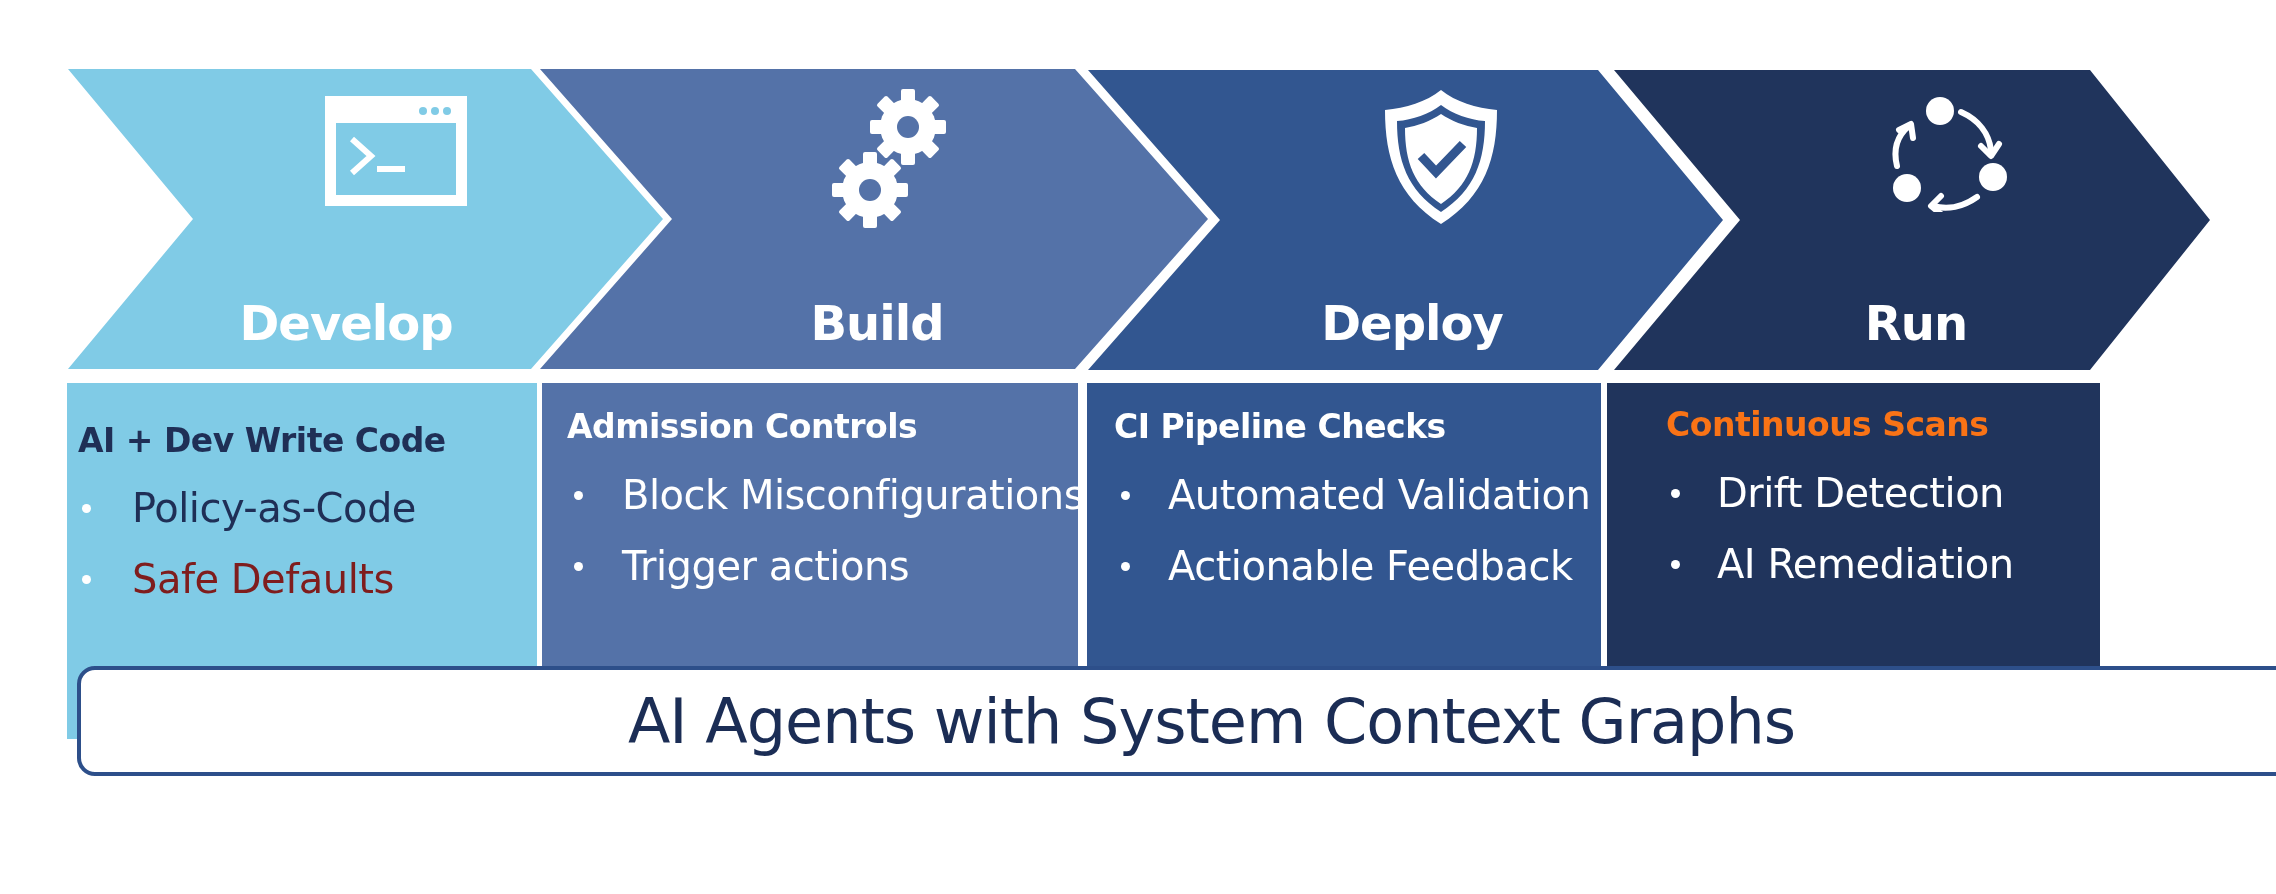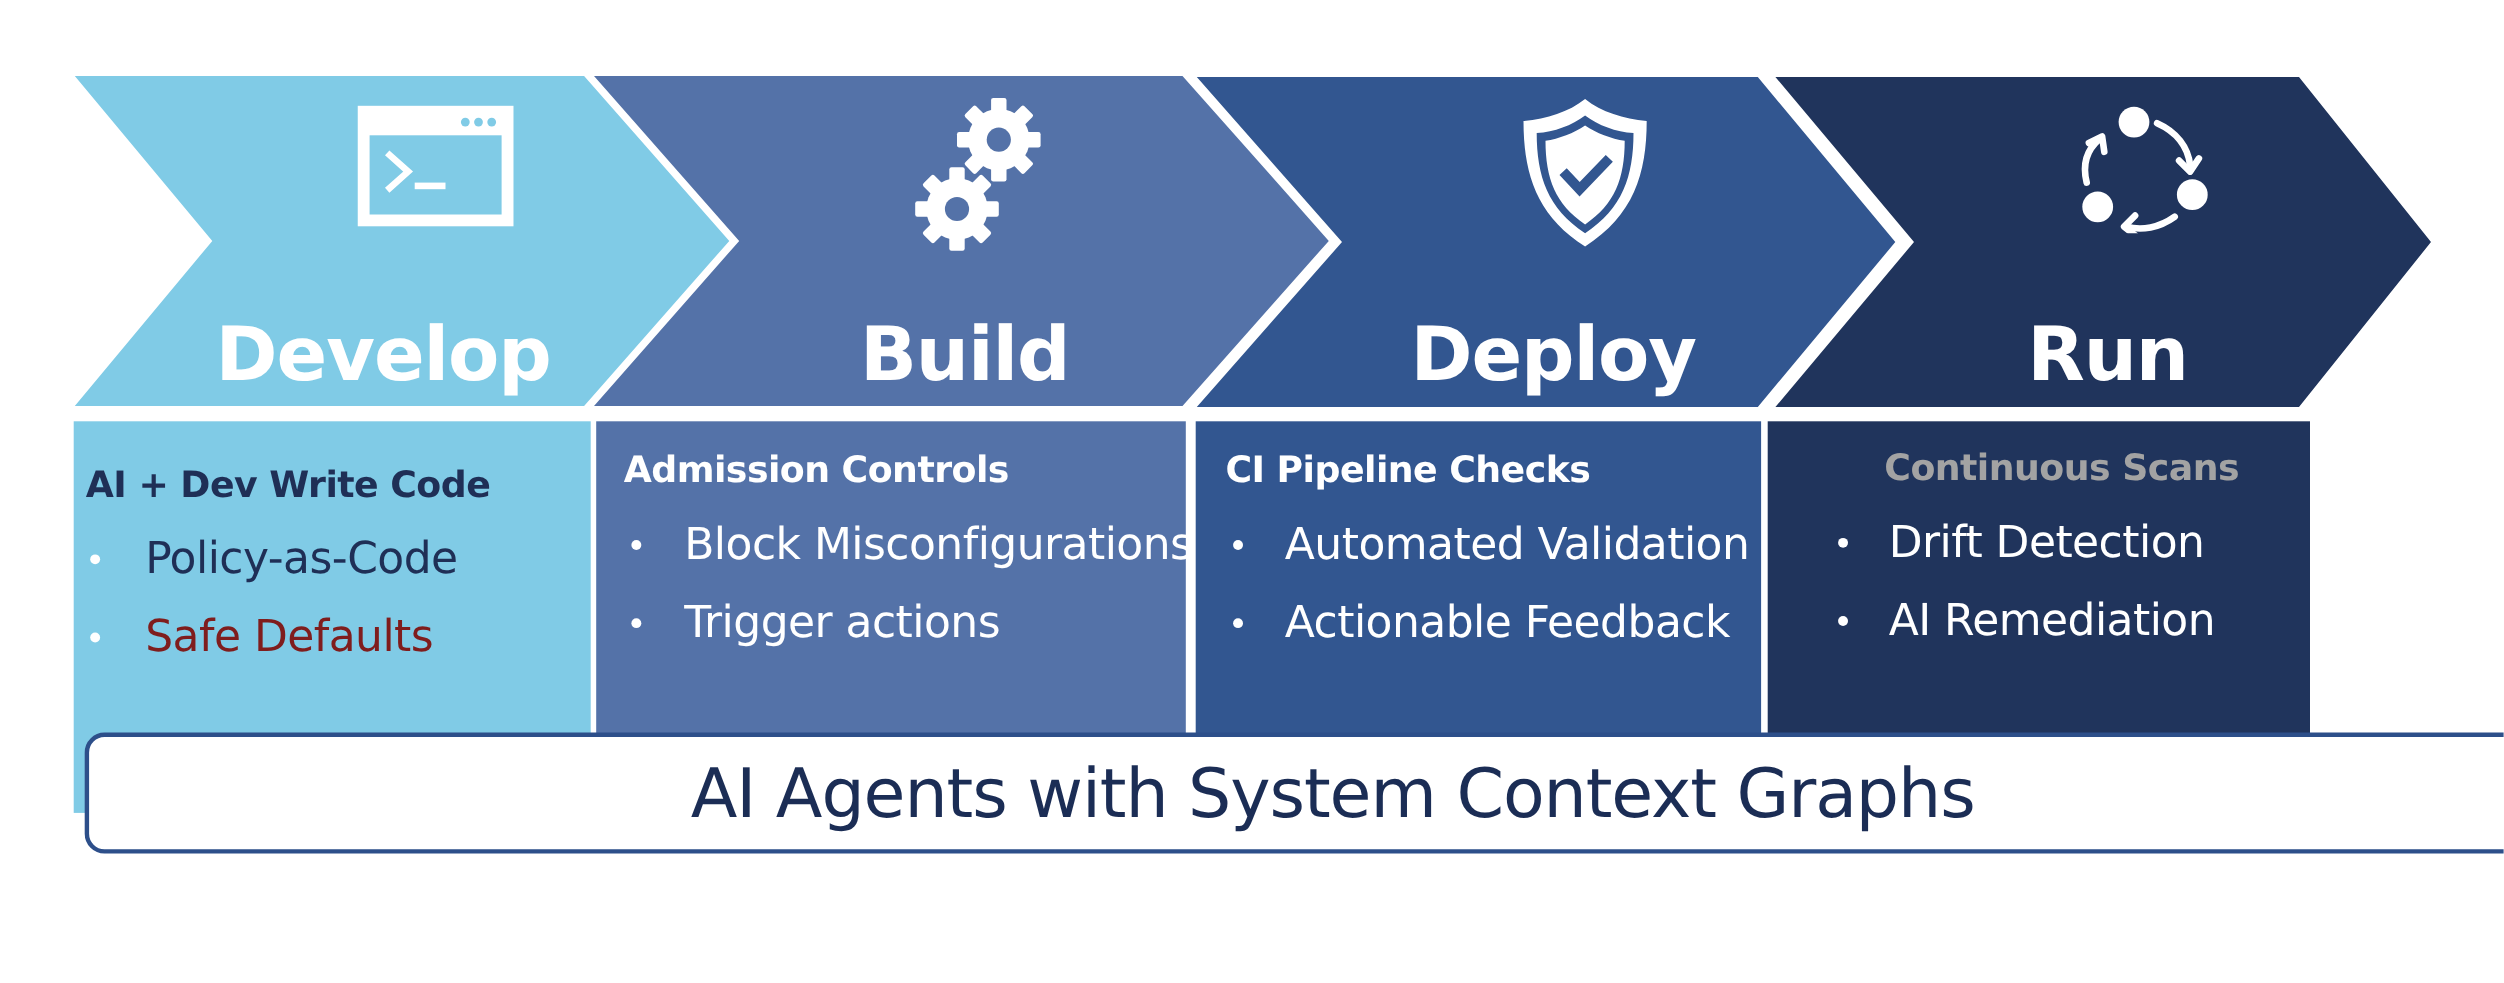--- a/index.html
+++ b/index.html
@@ -1,21 +1,21 @@
 <!DOCTYPE html>
 <html><head>
 <meta charset="utf-8">
 <style>
   html, body { margin: 0; padding: 0; background: #ffffff; }
   body { width: 2276px; height: 894px; position: relative; overflow: hidden;
          font-family: "Liberation Sans", "DejaVu Sans", sans-serif; }
   #stage { position: absolute; left: 0; top: 0; width: 2276px; height: 894px; }
   svg.chev { position: absolute; left: 0; top: 0; }
   .stage-title { position: absolute; top: 278px; height: 90px; line-height: 90px;
-                 font-weight: bold; font-size: 68px; color: #ffffff; text-align: center;
+                 font-weight: bold; font-size: 48px; color: #ffffff; text-align: center;
                  font-family: "DejaVu Sans", sans-serif; letter-spacing: -1px; }
   .panel { position: absolute; top: 383px; height: 356px; box-sizing: border-box; }
   .panel-heading { position: absolute; font-weight: bold; font-size: 33px; white-space: nowrap;
                    font-family: "DejaVu Sans", sans-serif; letter-spacing: -0.5px; }
   .bullet-row { position: absolute; white-space: nowrap; font-size: 40px;
                 font-family: "DejaVu Sans", sans-serif; letter-spacing: -0.5px; }
   .bullet-dot { position: absolute; width: 9px; height: 9px; border-radius: 50%; }
   .banner { position: absolute; left: 77px; top: 666px; width: 2269px; height: 110px;
             box-sizing: border-box; background: #ffffff; border: 4px solid #2d4f8a;
             border-radius: 18px; }
@@ -126,21 +126,21 @@
 
   <div class="panel" style="left:1087px; width:514px; background:#325690;text-align:right;">
     <div class="panel-heading" style="left:27px; top:24px; color:#ffffff;">CI Pipeline Checks</div>
     <span class="bullet-dot" style="left:34px; top:108px; background:#ffffff;"></span>
     <div class="bullet-row" style="left:81px; top:89px; color:#ffffff;">Automated Validation</div>
     <span class="bullet-dot" style="left:34px; top:179px; background:#ffffff;"></span>
     <div class="bullet-row" style="left:81px; top:160px; color:#ffffff;">Actionable Feedback</div>
   </div>
 
   <div class="panel" style="left:1607px; width:493px; background:#20345c;">
-    <div class="panel-heading" style="left:59px; top:22px; color:#a3a3a3;margin-left:47px;">Continuous Scans</div>
+    <div class="panel-heading" style="left:59px; top:22px; color:#f97316;">Continuous Scans</div>
     <span class="bullet-dot" style="left:64px; top:106px; background:#ffffff;"></span>
     <div class="bullet-row" style="left:110px; top:87px; color:#ffffff;">Drift Detection</div>
     <span class="bullet-dot" style="left:64px; top:177px; background:#ffffff;"></span>
     <div class="bullet-row" style="left:110px; top:158px; color:#ffffff;">AI Remediation</div>
   </div>
 
   <div class="banner">
     <div class="banner-text">AI Agents with System Context Graphs</div>
   </div>
 

